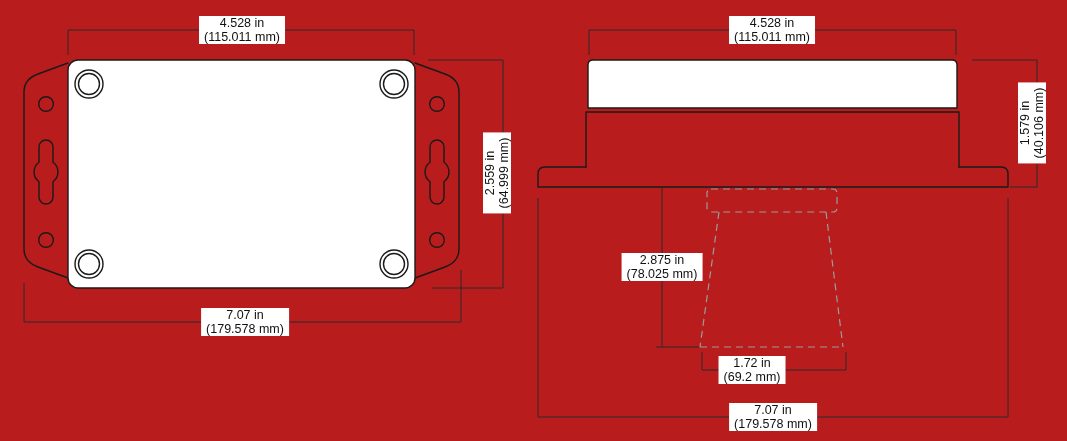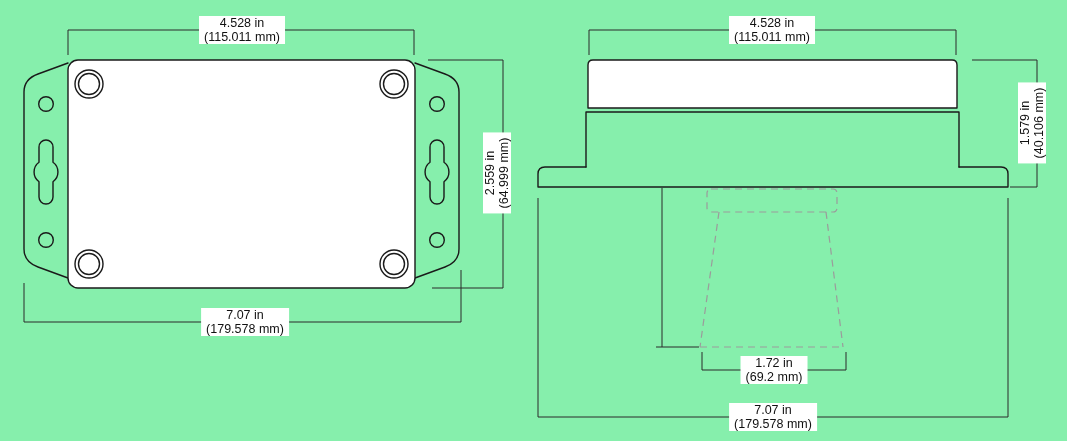--- a/index.html
+++ b/index.html
@@ -1,17 +1,17 @@
 <!DOCTYPE html>
 <html><head>
 <meta charset="utf-8">
 <style>
   html,body{margin:0;padding:0;background:#ffffff;}
   #stage{
-    position:relative;width:1067px;height:441px;background:#86efac;overflow:hidden;
+    position:relative;width:1067px;height:441px;background:#b91c1c;overflow:hidden;
     font-family:"Liberation Sans","DejaVu Sans",sans-serif;
   }
   #drawing-svg{position:absolute;left:0;top:0;}
   .outline{fill:none;stroke:#1a1a1a;stroke-width:1.4;stroke-linejoin:round;stroke-linecap:round;}
   .outline-fill{fill:#ffffff;stroke:#1a1a1a;stroke-width:1.4;stroke-linejoin:round;}
   .dim{fill:none;stroke:#2b2b2b;stroke-width:1;stroke-linejoin:miter;stroke-linecap:butt;}
   .dashed{fill:none;stroke:#9b9b9b;stroke-width:1.2;stroke-dasharray:7 5;stroke-linejoin:round;}
   .label{
     position:absolute;text-align:center;color:#111111;background:#ffffff;
     font-size:12.5px;line-height:14px;white-space:nowrap;padding:0 5px;
@@ -95,22 +95,26 @@
   <div class="label" style="left:772px;top:16px;">
     <span class="ln">4.528 in</span>
     <span class="ln">(115.011 mm)</span>
   </div>
 
   <div class="label rot" style="left:1032px;top:123px;">
     <span class="ln">1.579 in</span>
     <span class="ln">(40.106 mm)</span>
   </div>
 
+  <div class="label vcenter" style="left:662px;top:267px;">
+    <span class="ln">2.875 in</span>
+    <span class="ln">(78.025 mm)</span>
+  </div>
 
-  <div class="label" style="left:774px;top:356px;">
+  <div class="label" style="left:752px;top:356px;">
     <span class="ln">1.72 in</span>
     <span class="ln">(69.2 mm)</span>
   </div>
 
   <div class="label" style="left:773px;top:403px;">
     <span class="ln">7.07 in</span>
     <span class="ln">(179.578 mm)</span>
   </div>
 
 </div>

